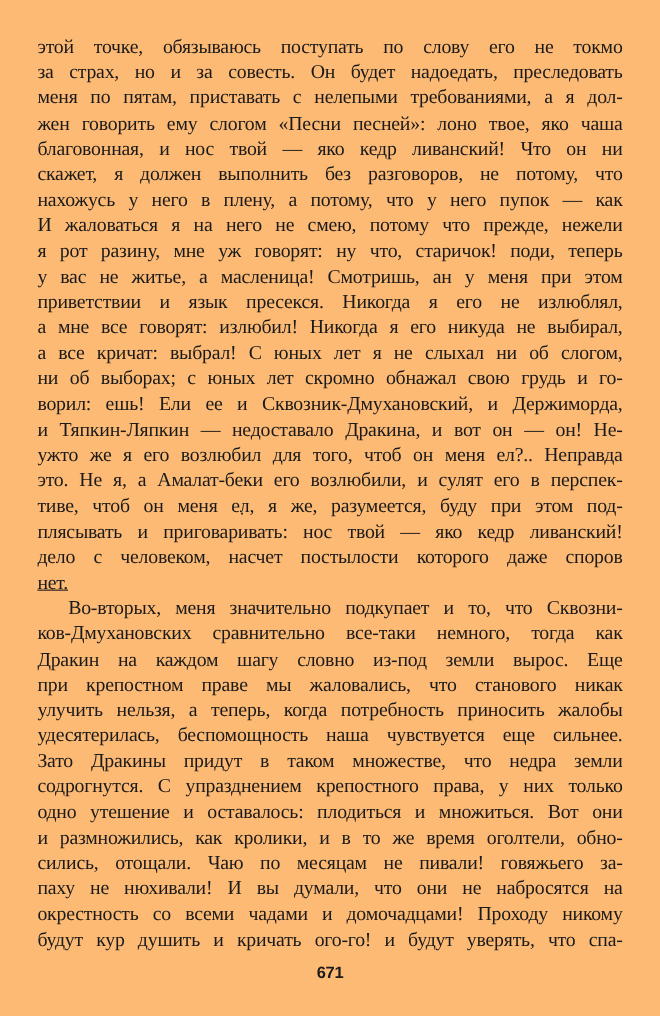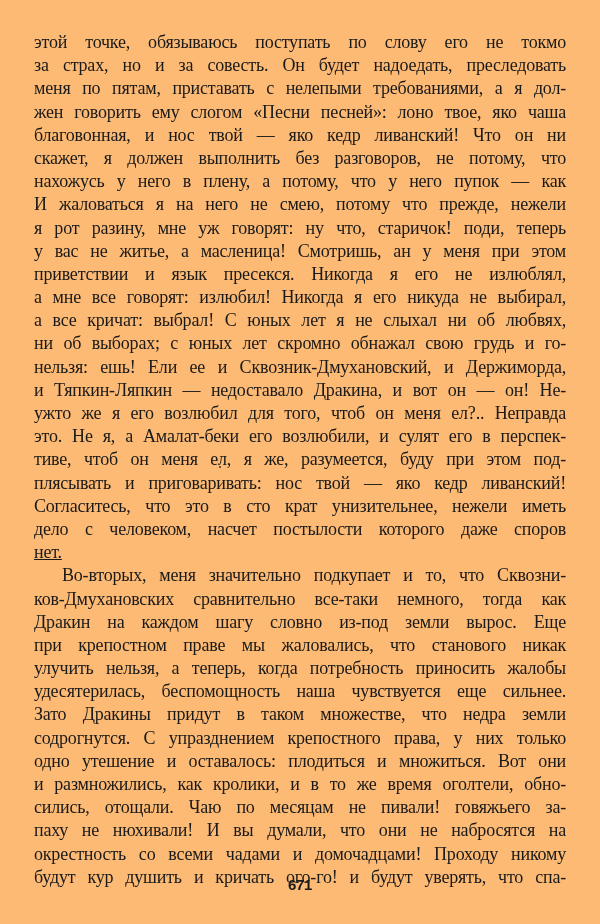--- a/index.html
+++ b/index.html
@@ -50,29 +50,28 @@
       <span class="line">меня по пятам, приставать с нелепыми требованиями, а я дол-</span>
       <span class="line">жен говорить ему слогом «Песни песней»: лоно твое, яко чаша</span>
       <span class="line">благовонная, и нос твой — яко кедр ливанский! Что он ни</span>
       <span class="line">скажет, я должен выполнить без разговоров, не потому, что</span>
       <span class="line">нахожусь у него в плену, а потому, что у него пупок — как</span>
       <span class="line">И жаловаться я на него не смею, потому что прежде, нежели</span>
       <span class="line">я рот разину, мне уж говорят: ну что, старичок! поди, теперь</span>
       <span class="line">у вас не житье, а масленица! Смотришь, ан у меня при этом</span>
       <span class="line">приветствии и язык пресекся. Никогда я его не излюблял,</span>
       <span class="line">а мне все говорят: излюбил! Никогда я его никуда не выбирал,</span>
-      <span class="line">а все кричат: выбрал! С юных лет я не слыхал ни об любвях,</span>
+      <span class="line">а все кричат: выбрал! С юных лет я не слыхал ни об слогом,</span>
       <span class="line">ни об выборах; с юных лет скромно обнажал свою грудь и го-</span>
-      <span class="line">нельзя: ешь! Ели ее и Сквозник-Дмухановский, и Держиморда,</span>
+      <span class="line">ворил: ешь! Ели ее и Сквозник-Дмухановский, и Держиморда,</span>
       <span class="line">и Тяпкин-Ляпкин — недоставало Дракина, и вот он — он! Не-</span>
       <span class="line">ужто же я его возлюбил для того, чтоб он меня ел?.. Неправда</span>
       <span class="line">это. Не я, а Амалат-беки его возлюбили, и сулят его в перспек-</span>
       <span class="line">тиве, чтоб он меня ел, я же, разумеется, буду при этом под-</span>
       <span class="line">плясывать и приговаривать: нос твой — яко кедр ливанский!</span>
-      <span class="line">Согласитесь, что это в сто крат унизительнее, нежели иметь</span>
       <span class="line">дело с человеком, насчет постылости которого даже споров</span>
       <span class="line last">нет.</span>
     </div>
     <div>
       <span class="line indent">Во-вторых, меня значительно подкупает и то, что Сквозни-</span>
       <span class="line">ков-Дмухановских сравнительно все-таки немного, тогда как</span>
       <span class="line">Дракин на каждом шагу словно из-под земли вырос. Еще</span>
       <span class="line">при крепостном праве мы жаловались, что станового никак</span>
       <span class="line">улучить нельзя, а теперь, когда потребность приносить жалобы</span>
       <span class="line">удесятерилась, беспомощность наша чувствуется еще сильнее.</span>

